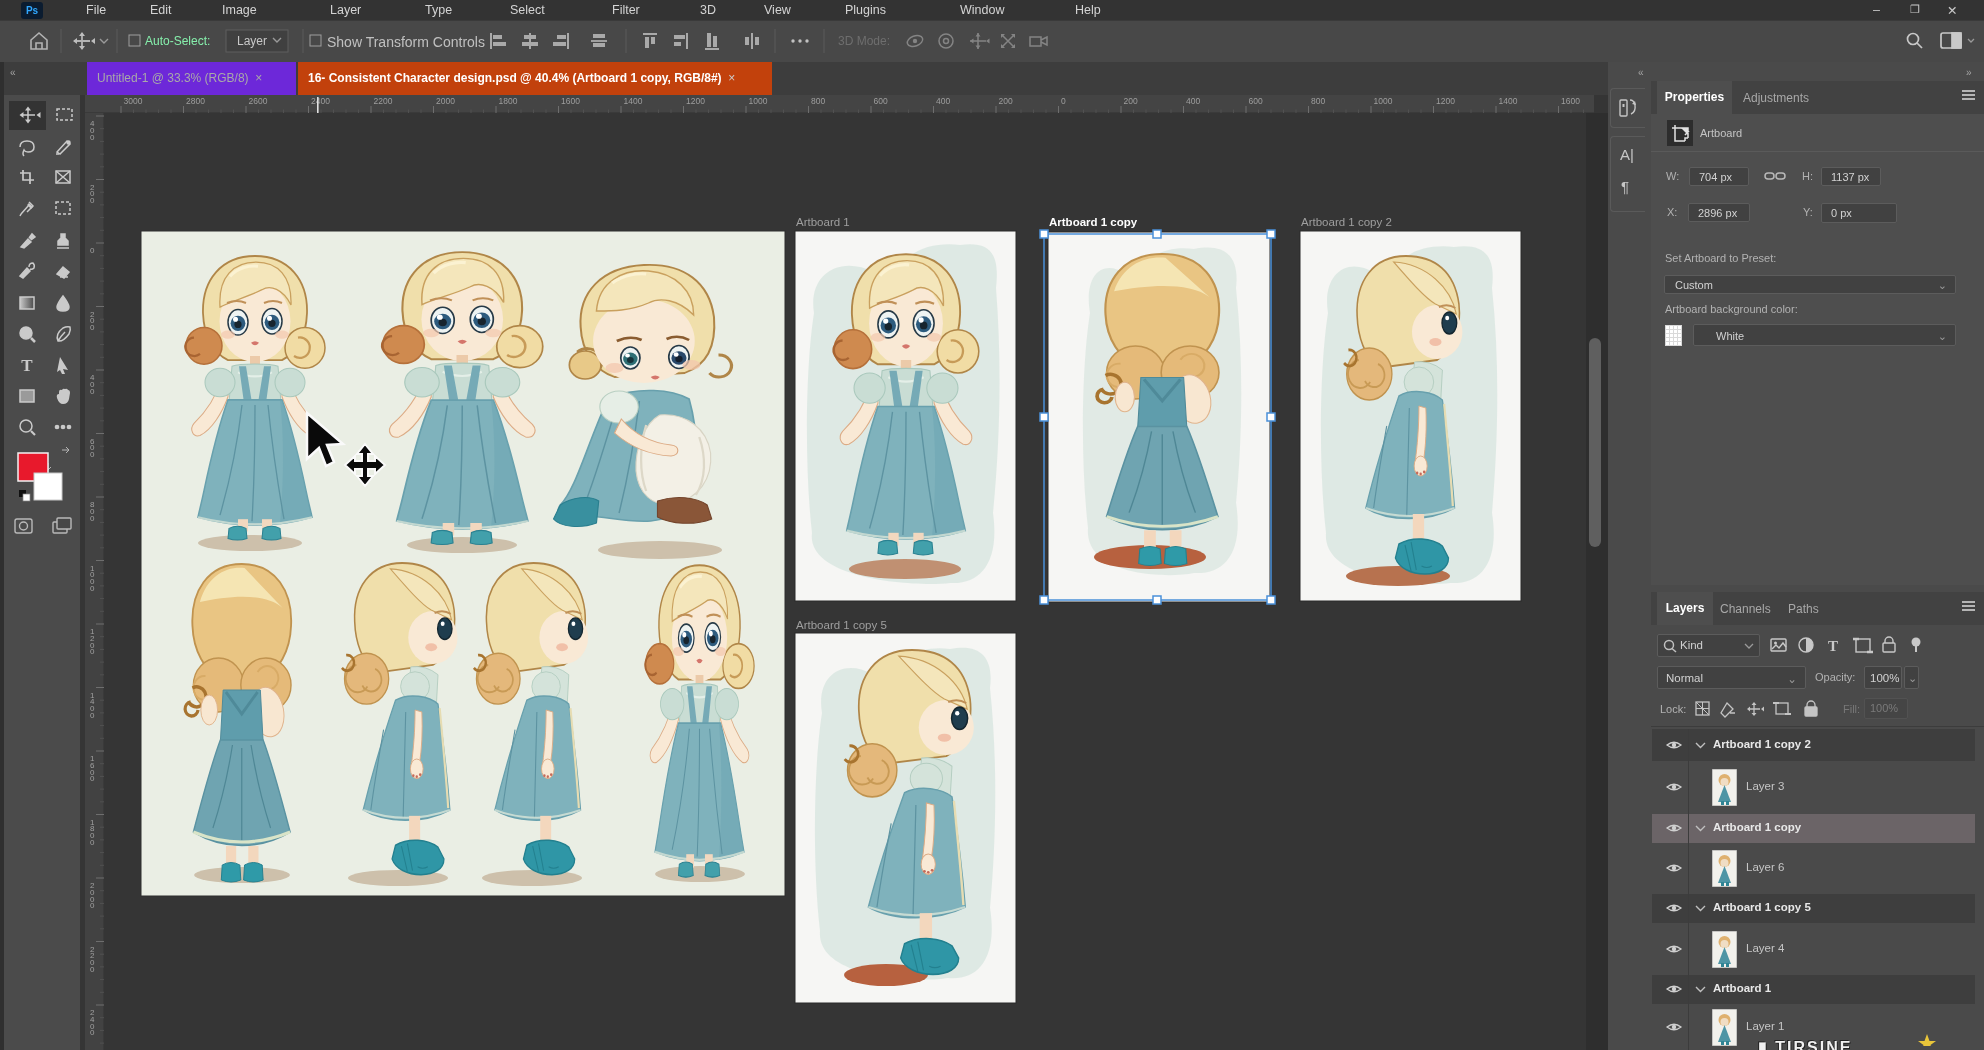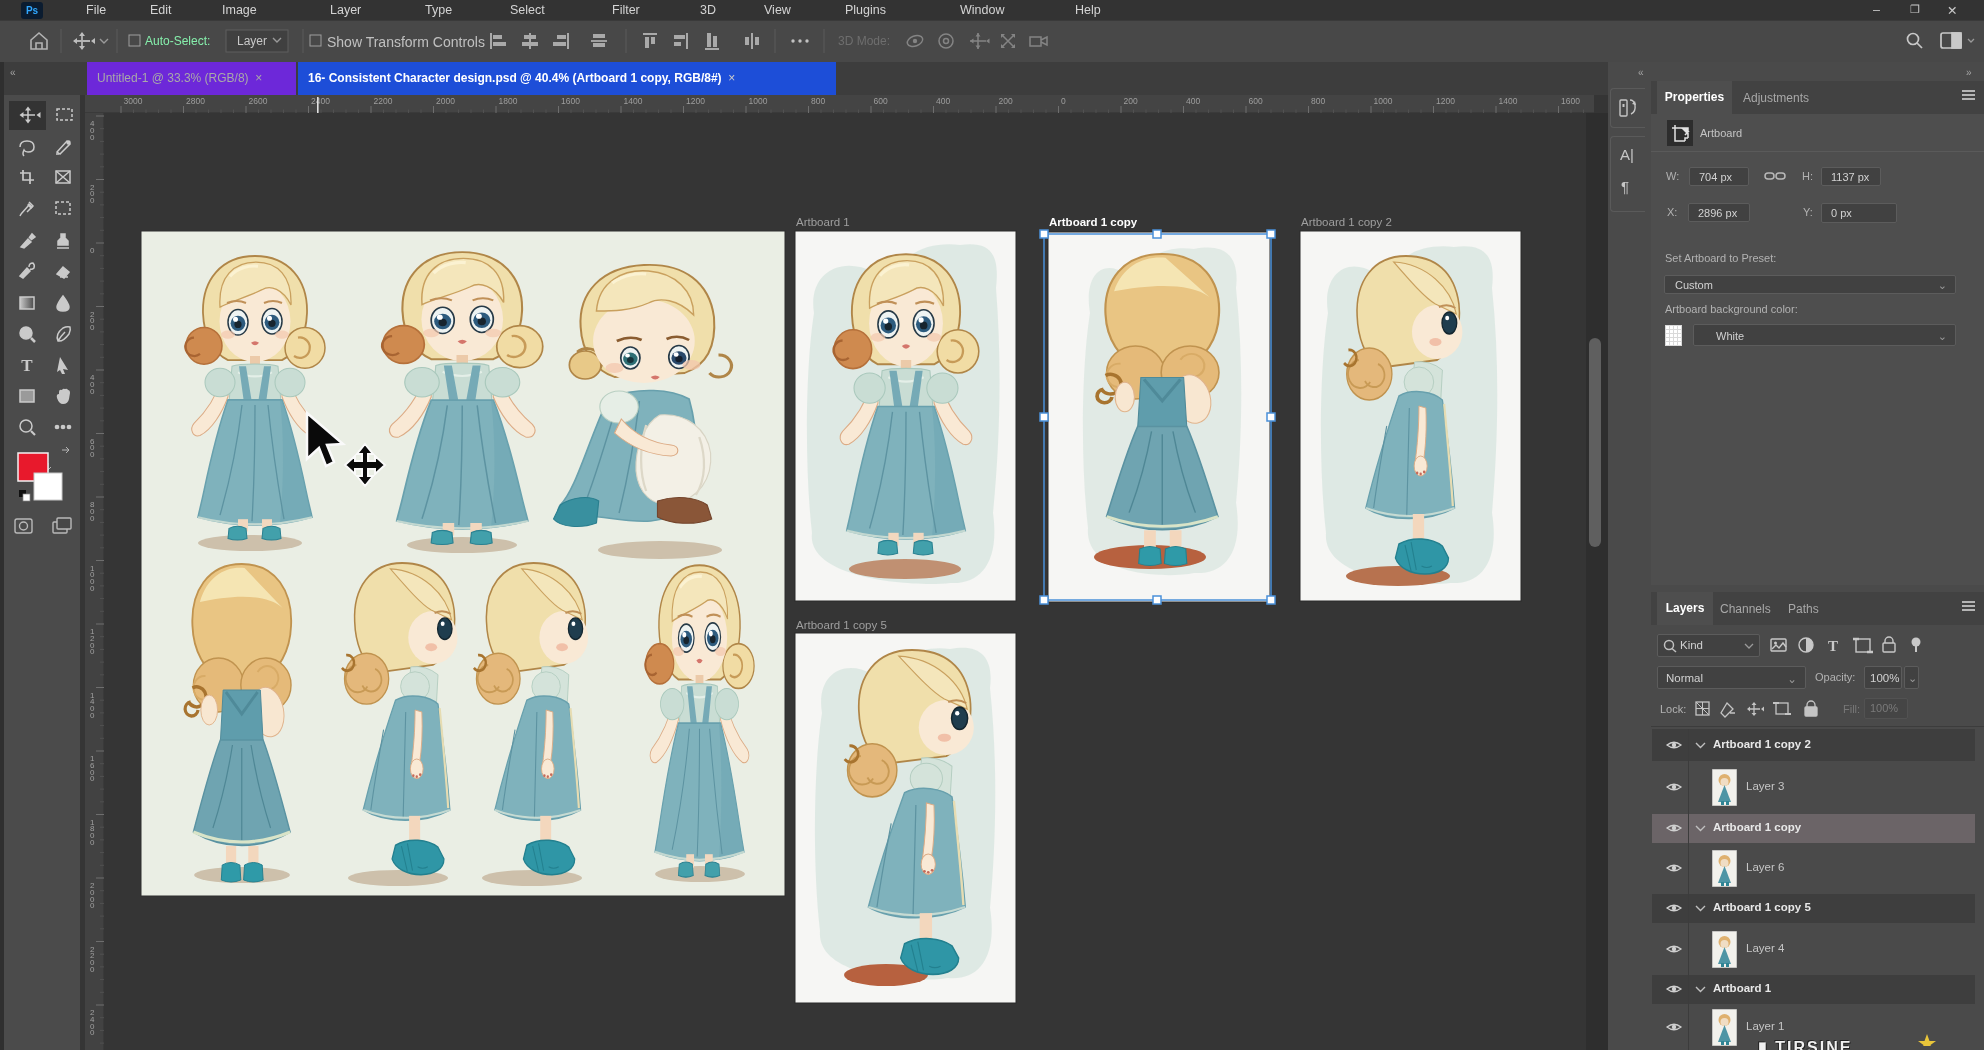--- a/index.html
+++ b/index.html
@@ -149,21 +149,21 @@
     </g>
     <path d="M1968 18 l3 3 l3 -3" stroke="#9a9a9a" fill="none" stroke-width="1.3"></path>
   </svg>
   <div style="position:absolute;left:145px;top:13px;font-size:12px;color:#86efac">Auto-Select:</div>
   <div style="position:absolute;left:237px;top:13px;font-size:12px;color:#c8c8c8">Layer</div>
   <div style="position:absolute;left:327px;top:13px;font-size:14px;color:#c0c0c0">Show Transform Controls</div>
 </div>
 <div id="tabbar">
   <div style="position:absolute;left:10px;top:5px;font-size:10px;color:#a5a5a5;letter-spacing:-1px">«</div>
   <div class="tab" style="left:87px;width:209px;background:#6d28d9;color:#a9a9a9">Untitled-1 @ 33.3% (RGB/8)&nbsp;&nbsp;×</div>
-  <div class="tab" style="left:298px;width:538px;background:#1d4ed8;color:#ffffff;font-weight:bold">16- Consistent Character design.psd @ 40.4% (Artboard 1 copy, RGB/8#)&nbsp;&nbsp;<span style="font-weight:normal;color:#cccccc">×</span></div>
+  <div class="tab" style="left:298px;width:474px;background:#c2410c;color:#ffffff;font-weight:bold">16- Consistent Character design.psd @ 40.4% (Artboard 1 copy, RGB/8#)&nbsp;&nbsp;<span style="font-weight:normal;color:#cccccc">×</span></div>
 </div>
 <div id="leftedge"></div>
 <div id="toolbar">
 <svg width="76" height="460" style="position:absolute;left:0;top:0">
   <rect x="5" y="6" width="37" height="29" fill="#333333"></rect>
   <g stroke="#cacaca" fill="none" stroke-width="1.5">
     <g transform="translate(24,20)">
           <path d="M0 -7 V7 M-7 0 H7"></path>
           <path d="M0 -8.5 l-3 4 h6 Z M0 8.5 l-3 -4 h6 Z M-8.5 0 l4 -3 v6 Z M8.5 0 l4 -3 v6 Z" fill="#cacaca" stroke="none"></path>
         </g>

